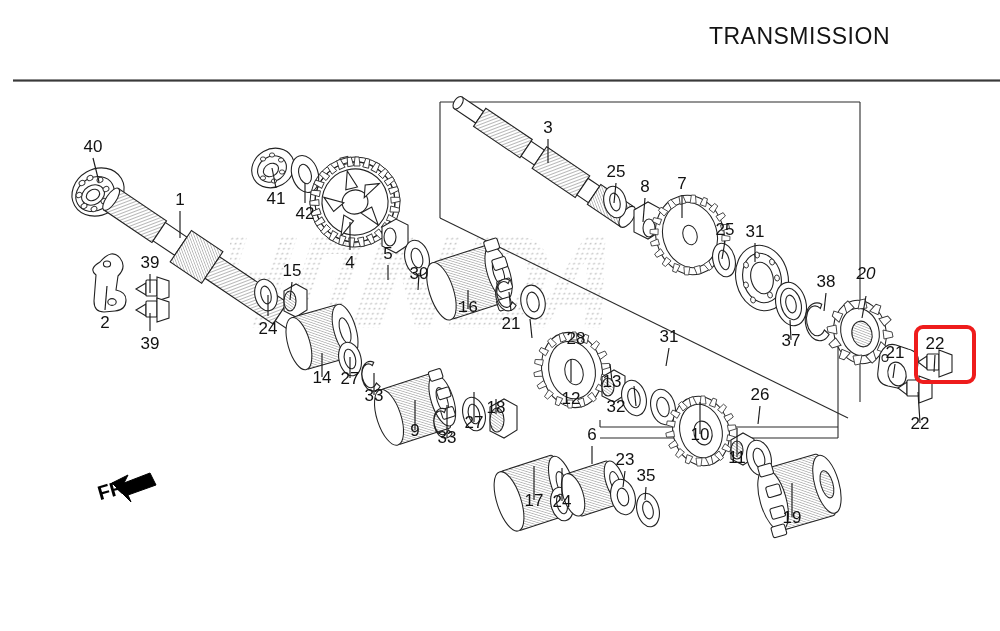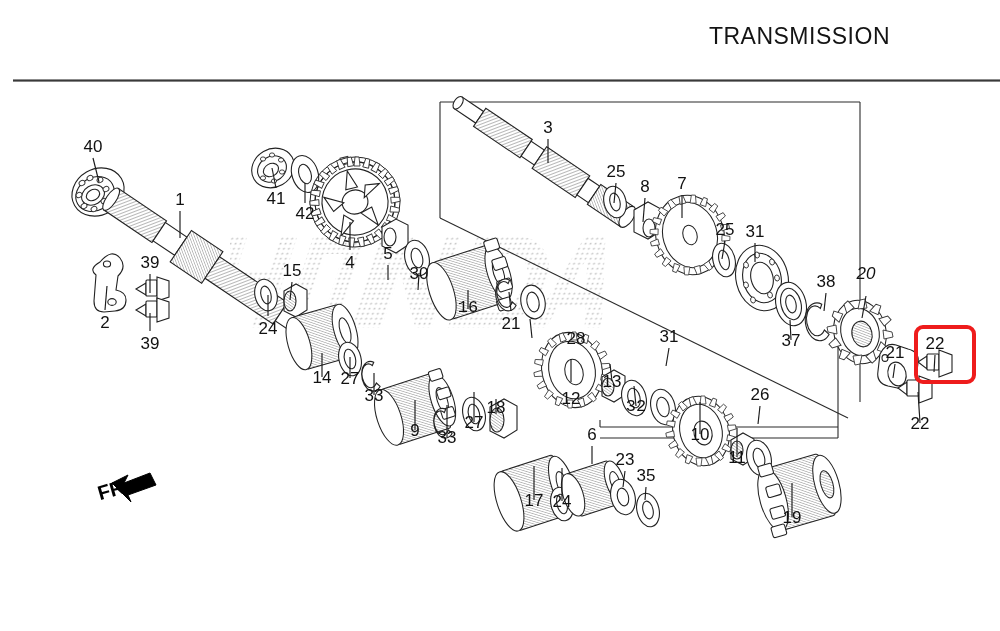--- a/index.html
+++ b/index.html
@@ -642,21 +642,21 @@
       <div class="label" style="left: 419px; top: 273px;">30</div>
       <div class="label" style="left: 468px; top: 307px; font-family: Liberation Mono, monospace;">16</div>
       <div class="label" style="left: 511px; top: 323px;">21</div>
       <div class="label" style="left: 532px; top: 338px; margin-left: 44px;">28</div>
       <div class="label" style="left: 322px; top: 377px;">14</div>
       <div class="label" style="left: 350px; top: 378px;">27</div>
       <div class="label" style="left: 374px; top: 395px;">33</div>
       <div class="label" style="left: 571px; top: 382px; margin-top: 16px;">12</div>
       <div class="label" style="left: 612px; top: 381px;">13</div>
       <div class="label" style="left: 669px; top: 336px;">31</div>
-      <div class="label" style="left: 636px; top: 406px; font-family: Liberation Mono, monospace;">32</div>
+      <div class="label" style="left: 616px; top: 406px;">32</div>
       <div class="label" style="left: 791px; top: 340px;">37</div>
       <div class="label" style="left: 826px; top: 281px;">38</div>
       <div class="label" style="left: 866px; top: 273px; font-style: italic;">20</div>
       <div class="label" style="left: 895px; top: 352px;">21</div>
       <div class="label" style="left: 935px; top: 343px;">22</div>
       <div class="label" style="left: 920px; top: 423px;">22</div>
       <div class="label" style="left: 415px; top: 430px;">9</div>
       <div class="label" style="left: 447px; top: 437px;">33</div>
       <div class="label" style="left: 474px; top: 422px;">27</div>
       <div class="label" style="left: 496px; top: 387px; margin-top: 20px;">18</div>

